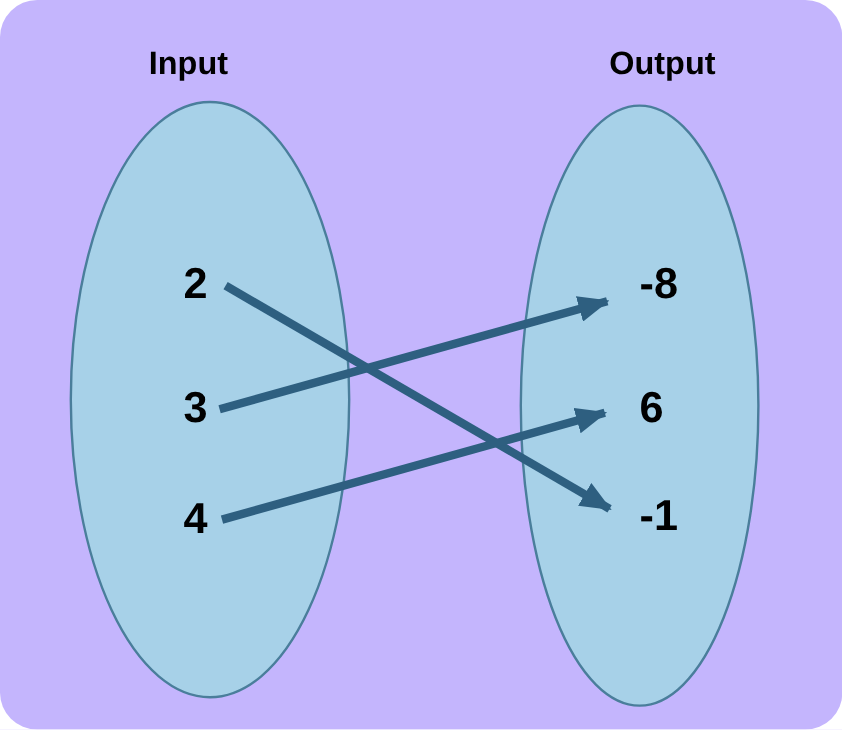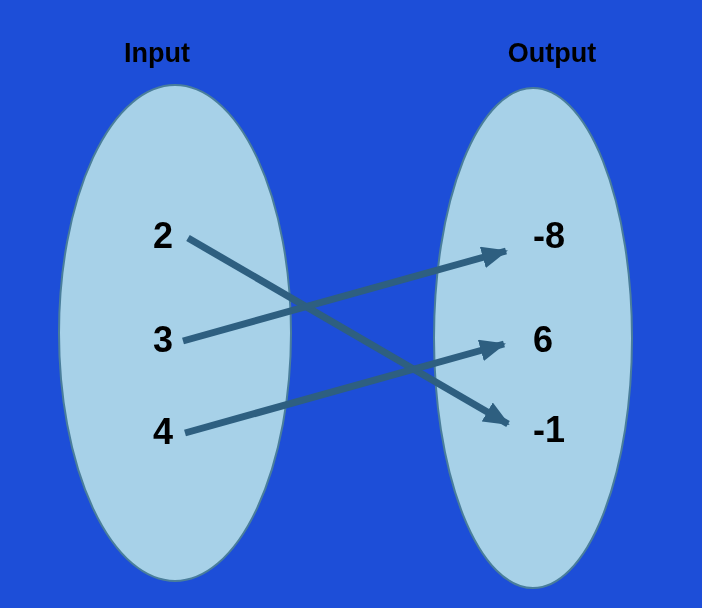--- a/index.html
+++ b/index.html
@@ -5,22 +5,23 @@
   html, body {
     margin: 0;
     padding: 0;
     background: #ffffff;
     font-family: "Liberation Sans", sans-serif;
   }
   .canvas {
     position: relative;
     width: 702px;
     height: 608px;
-    background: #1d4ed8;
+    background: #c4b5fd;
     overflow: hidden;
+    border-radius: 31px;
   }
   svg { display: block; }
   .set-ellipse {
     fill: #A7D1E8;
     stroke: #4A7E9B;
     stroke-width: 2;
   }
   .set-title {
     font-family: "Liberation Sans", sans-serif;
     font-size: 27px;

